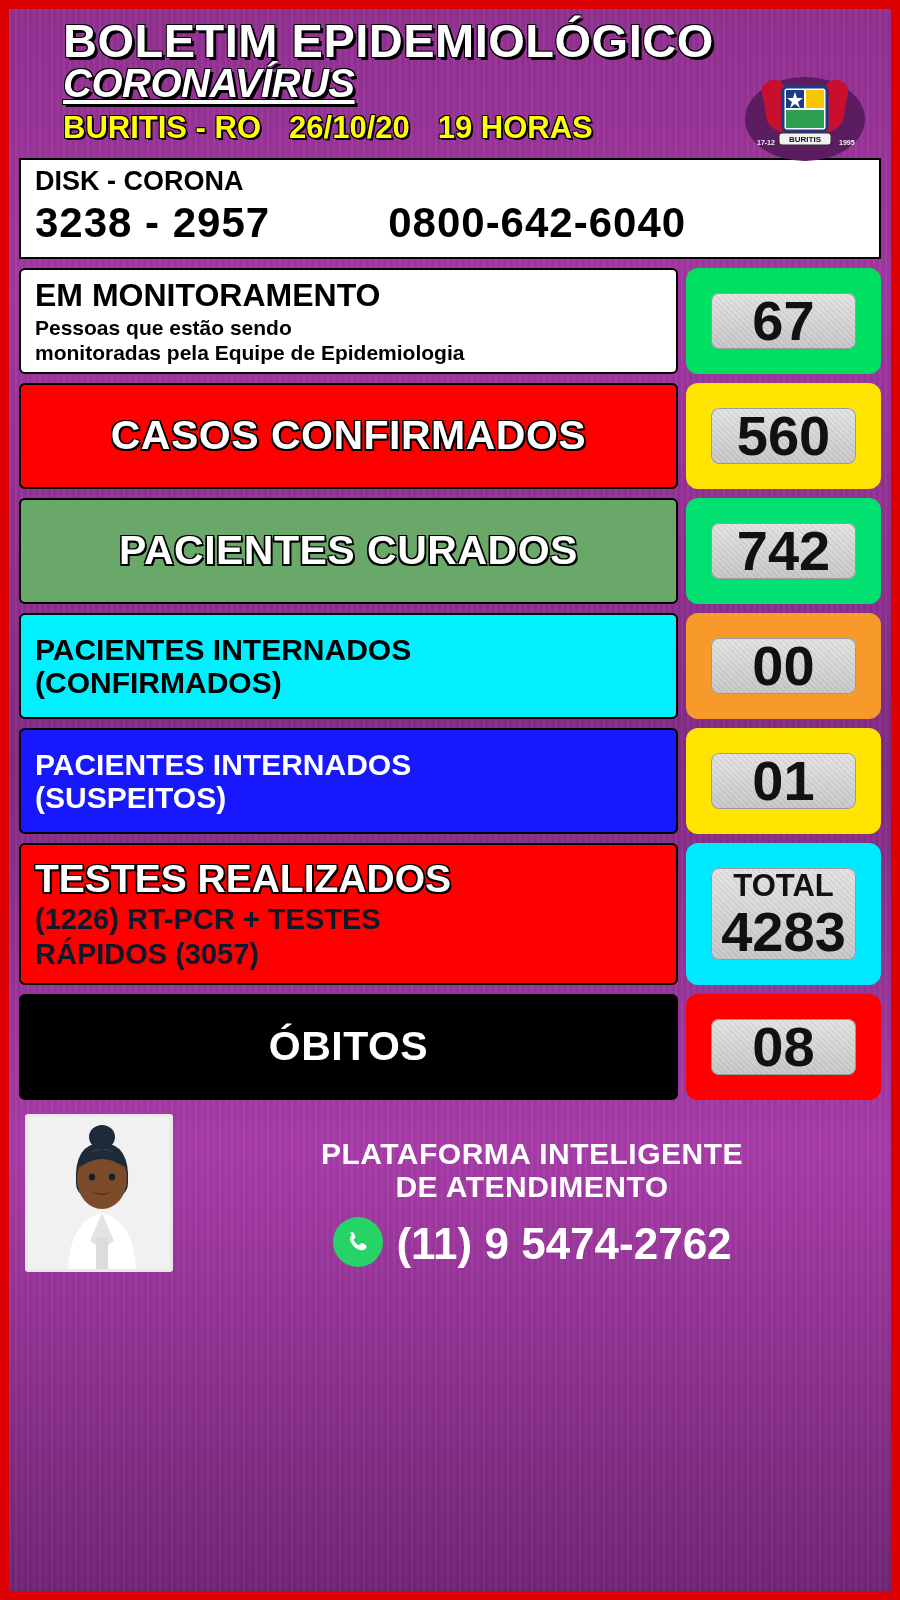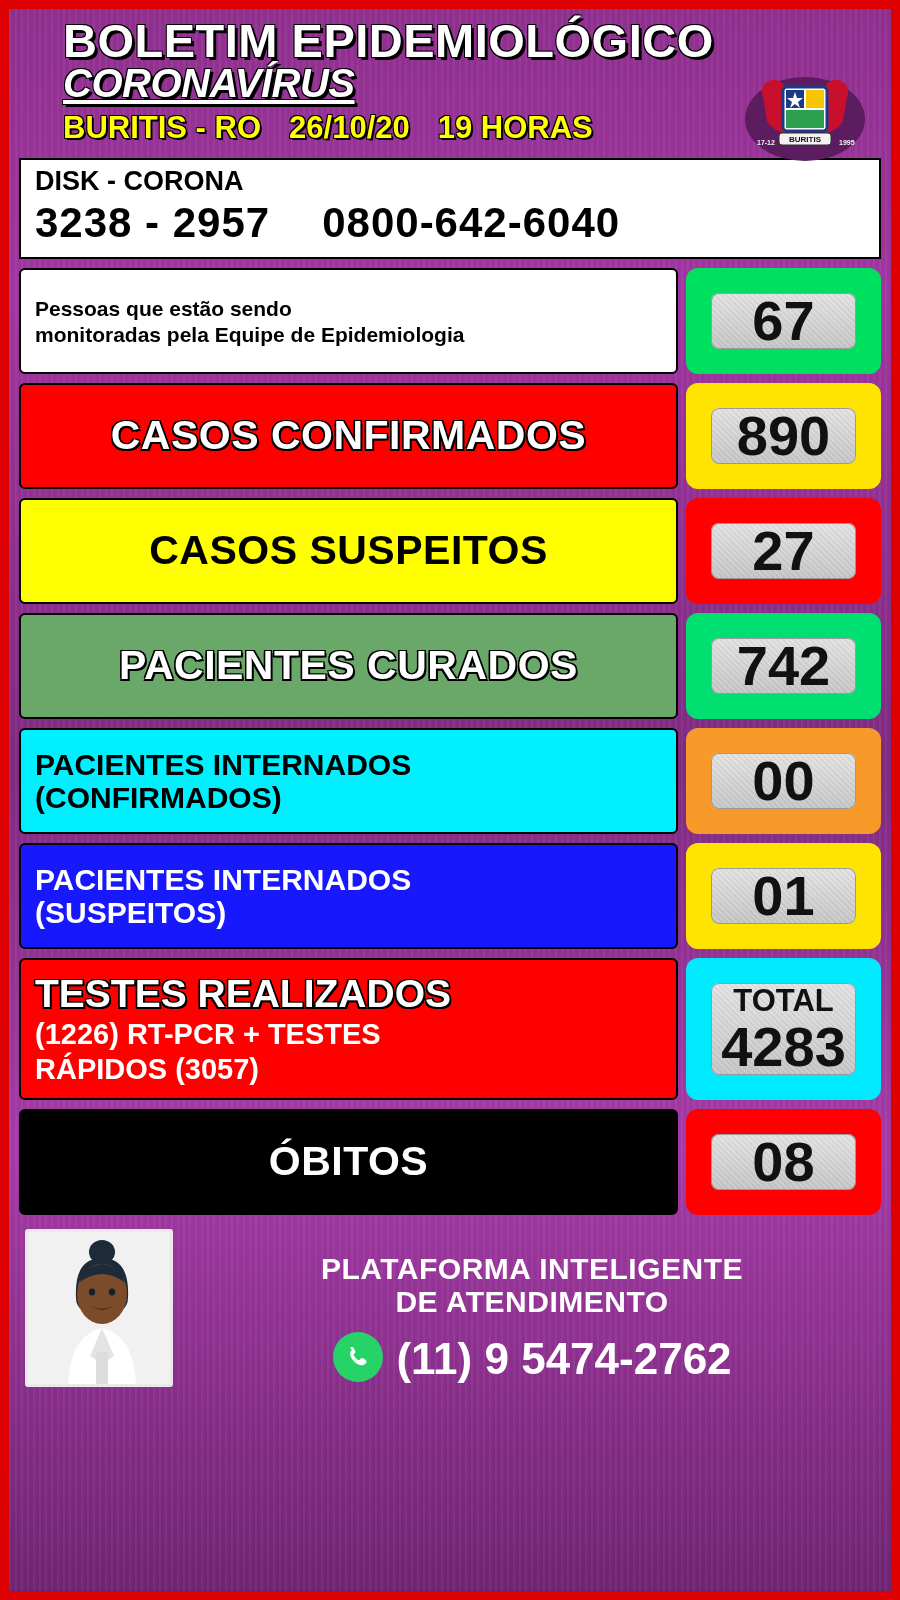--- a/index.html
+++ b/index.html
@@ -45,21 +45,21 @@
     width: 132px; height: 92px;
   }
 
   
   .disk-box {
     background: #ffffff; border: 2px solid #000; border-radius: 0;
     margin-top: 8px; padding: 6px 14px 10px 14px;
   }
   .disk-title { font-size: 27px; font-weight: bold; color: #000; }
   .disk-numbers {
-    display: flex; align-items: flex-start; gap: 52px;
+    display: flex; align-items: flex-start; gap: 118px;
     margin-top: 2px;
   }
   .disk-num { font-size: 42px; font-weight: bold; color: #000; letter-spacing: 1px; }
 
   
   .row {
     display: flex; align-items: stretch; gap: 8px; margin-top: 9px;
   }
   .row-label {
     flex: 1 1 auto; display: flex; flex-direction: column; justify-content: center;
@@ -117,21 +117,21 @@
   .bd-yellow2 { border-color: #ffe400 !important; background: #ffe400; }
   .bd-cyan    { border-color: #00eaff !important; background: #00eaff; }
   .bd-red2    { border-color: #ff0000 !important; background: #ff0000; }
 
   
   .tests-label { background: #ff0000; }
   .tests-title {
     font-size: 39px; font-weight: bold; color: #fff;
     text-shadow: 2px 2px 0 #000, -1.5px -1.5px 0 #000, 1.5px -1.5px 0 #000, -1.5px 1.5px 0 #000;
   }
-  .tests-sub { font-size: 29px; font-weight: bold; color: #ffffff; line-height: 1.12; margin-top: 2px; }
+  .tests-sub { font-size: 29px; font-weight: bold; color: #0f172a; line-height: 1.12; margin-top: 2px; }
   .total-word { font-size: 31px; font-weight: bold; color: #111; }
 
   
   .footer { display: flex; align-items: flex-end; gap: 16px; margin-top: 14px; padding: 0 6px; }
   .photo {
     flex: 0 0 148px; height: 158px; border: 3px solid #e9e9e9; border-radius: 3px;
     background: linear-gradient(180deg, #f2f2f2 0%, #ededed 60%, #e6e6e6 100%);
     position: relative; overflow: hidden;
   }
   .footer-right { flex: 1 1 auto; text-align: center; }
@@ -177,51 +177,42 @@
   <div class="disk-box">
     <div class="disk-title">DISK - CORONA</div>
     <div class="disk-numbers">
       <span class="disk-num">3238 - 2957</span>
       <span class="disk-num">0800-642-6040</span>
     </div>
   </div>
 
   <div class="row">
     <div class="row-label mon-box">
+      <div class="mon-title">EM MONITORAMENTO</div>
       <div class="mon-sub">Pessoas que estão sendo</div>
       <div class="mon-sub">monitoradas pela Equipe de Epidemiologia</div>
     </div>
     <div class="row-value bd-green">
       <div class="chip">
         <span class="chip-num">67</span>
       </div>
     </div>
   </div>
 
   <div class="row">
     <div class="row-label bg-red">
       <div class="lbl-big">CASOS CONFIRMADOS</div>
     </div>
     <div class="row-value bd-yellow">
       <div class="chip">
-        <span class="chip-num">890</span>
-      </div>
-    </div>
-  </div>
-
-  <div class="row">
-    <div class="row-label bg-yellow">
-      <div class="lbl-big-dark">CASOS SUSPEITOS</div>
-    </div>
-    <div class="row-value bd-red">
-      <div class="chip">
-        <span class="chip-num">27</span>
-      </div>
-    </div>
-  </div>
+        <span class="chip-num">560</span>
+      </div>
+    </div>
+  </div>
+
 
   <div class="row">
     <div class="row-label bg-green">
       <div class="lbl-big">PACIENTES CURADOS</div>
     </div>
     <div class="row-value bd-greenb">
       <div class="chip">
         <span class="chip-num">742</span>
       </div>
     </div>

